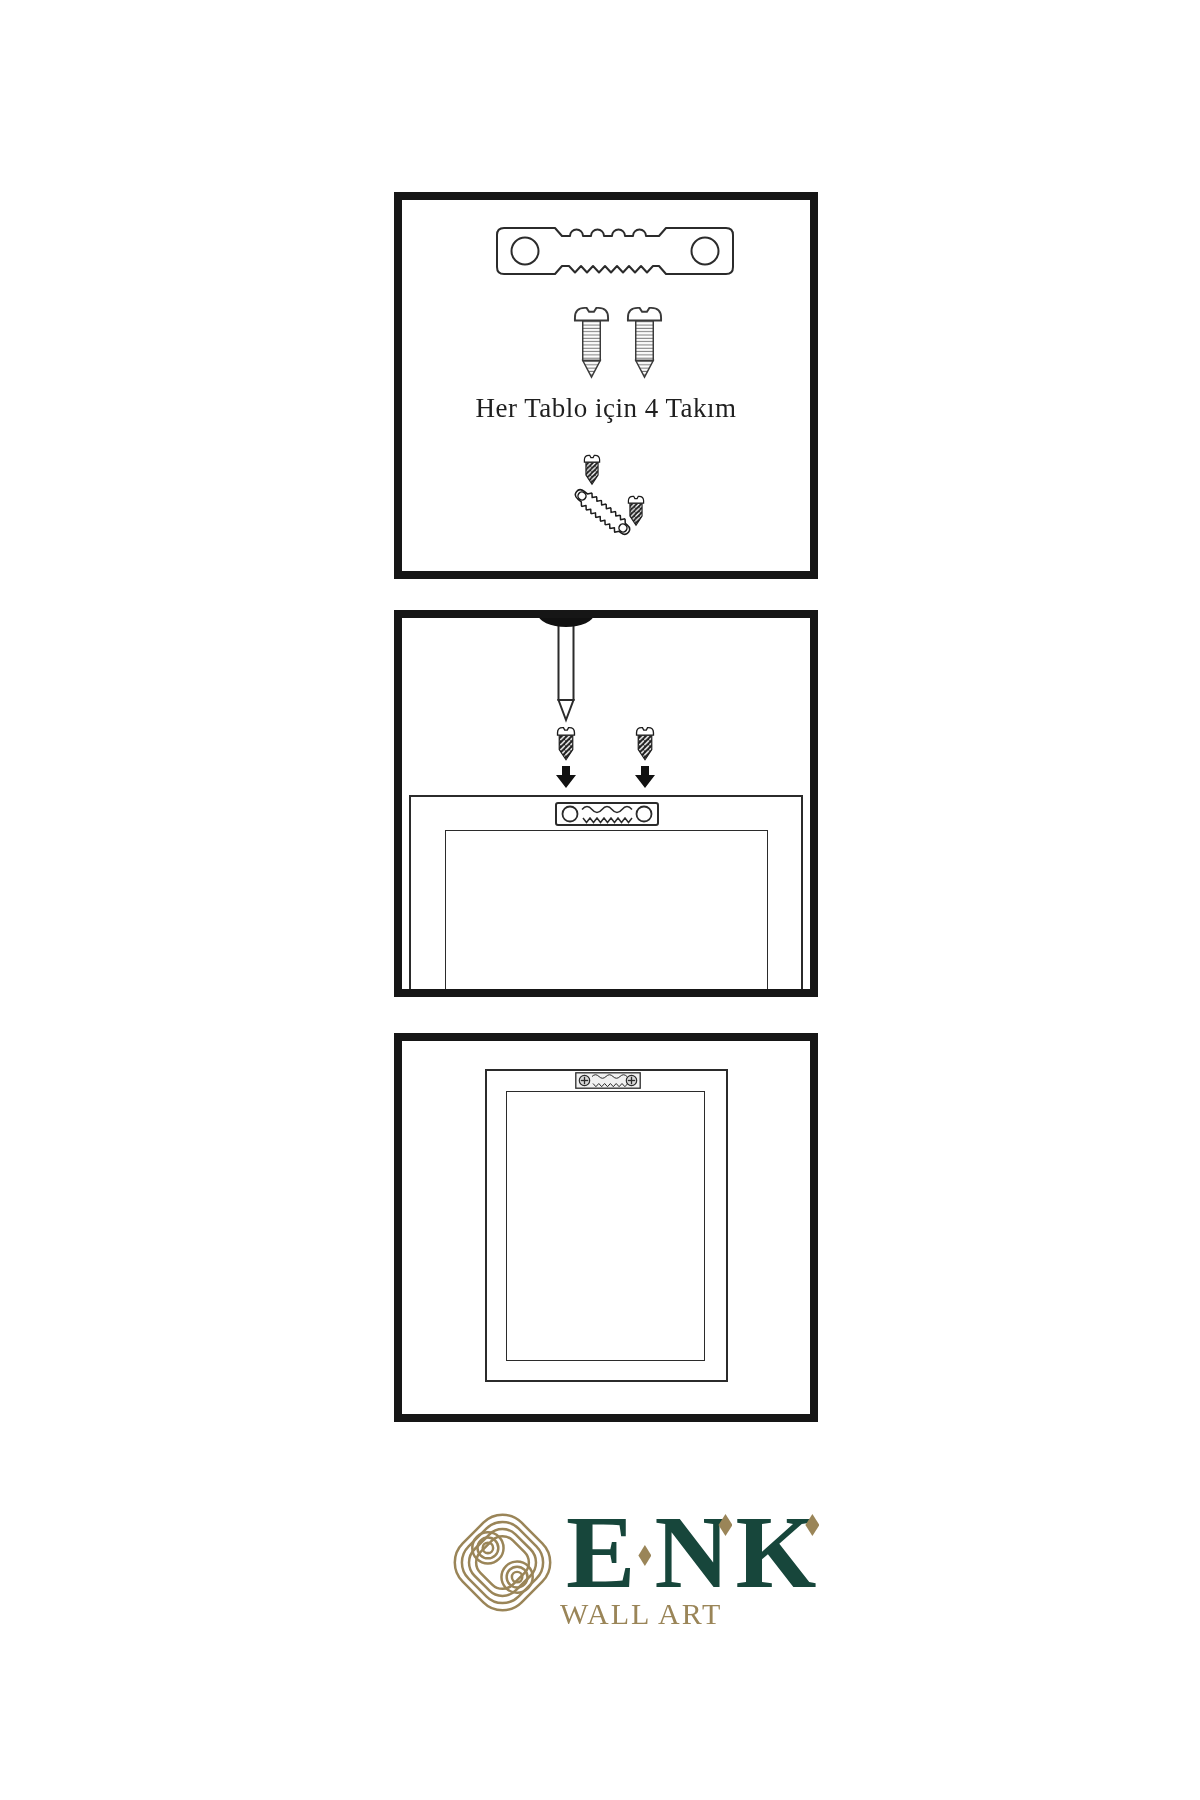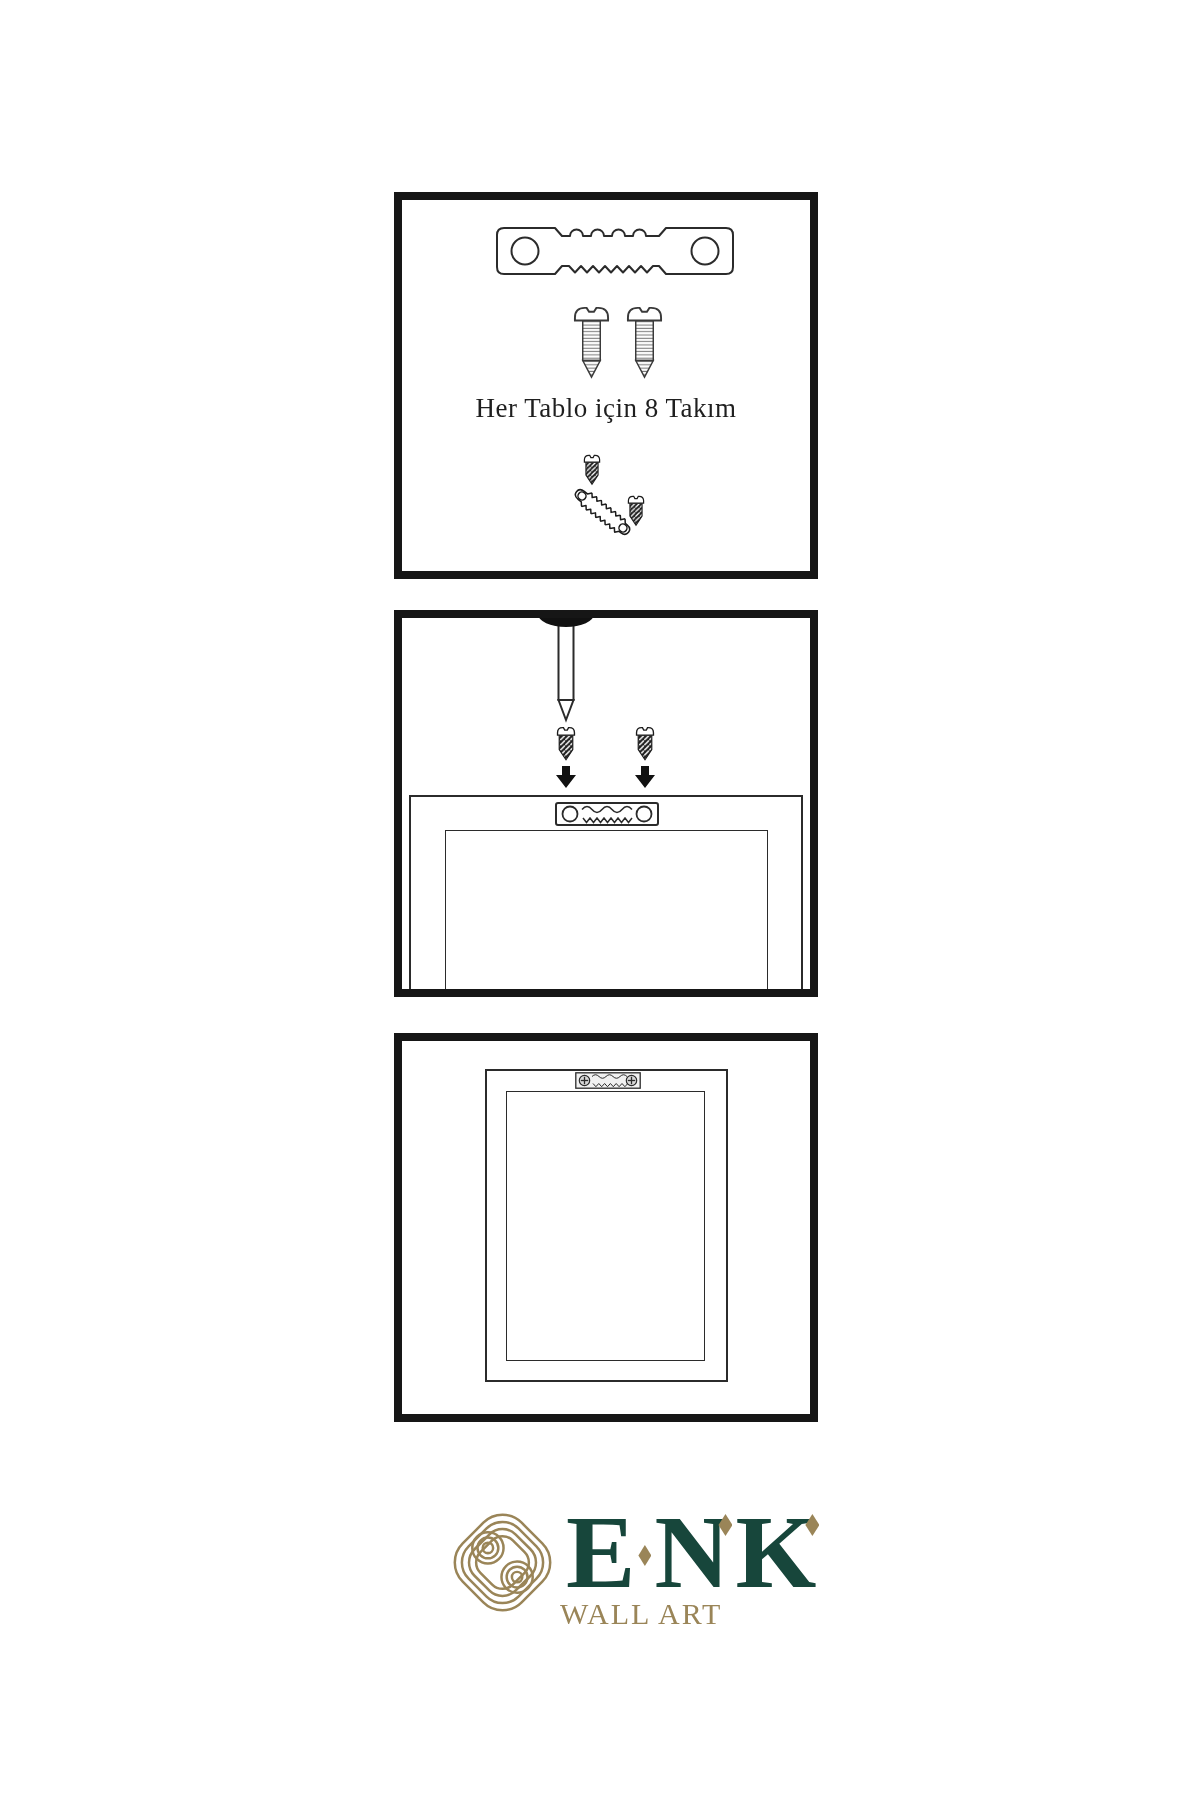--- a/index.html
+++ b/index.html
@@ -70,21 +70,21 @@
     </div>
 
     <div class="abs" style="left:223px;top:104px">
       <svg width="39" height="76" viewBox="0 0 40 78">
         <rect x="11" y="17" width="18" height="41" fill="url(#threads)" stroke="#3a3a3a" stroke-width="1.5"></rect>
         <path d="M 11 58 L 20 75 L 29 58 Z" fill="url(#threads)" stroke="#3a3a3a" stroke-width="1.5"></path>
         <path d="M 3 17 L 3 14 Q 3 4 13 4 L 15 4 L 17.5 8 L 22.5 8 L 25 4 L 27 4 Q 37 4 37 14 L 37 17 Z" fill="#fff" stroke="#3a3a3a" stroke-width="2"></path>
       </svg>
     </div>
 
-    <div class="caption">Her Tablo için 8 Takım</div>
+    <div class="caption">Her Tablo için 4 Takım</div>
 
     <div class="abs" style="left:167px;top:245px;width:115px;height:110px">
       <div class="abs" style="left:13px;top:8px">
         <svg width="20" height="35" viewBox="0 0 26 46">
           <path d="M 5 12 L 21 12 L 21 29 L 13 41 L 5 29 Z" fill="url(#hatch)" stroke="#1c1c1c" stroke-width="1.4"></path>
           <path d="M 3 12 L 3 9 Q 3 3 9 3 L 10 3 L 11.5 6 L 14.5 6 L 16 3 L 17 3 Q 23 3 23 9 L 23 12 Z" fill="#fff" stroke="#1c1c1c" stroke-width="1.6"></path>
         </svg>
       </div>
       <div class="abs" style="left:4px;top:42px;transform:rotate(38deg);transform-origin:9px 9px">
         <svg width="70" height="18" viewBox="0 0 70 18">

